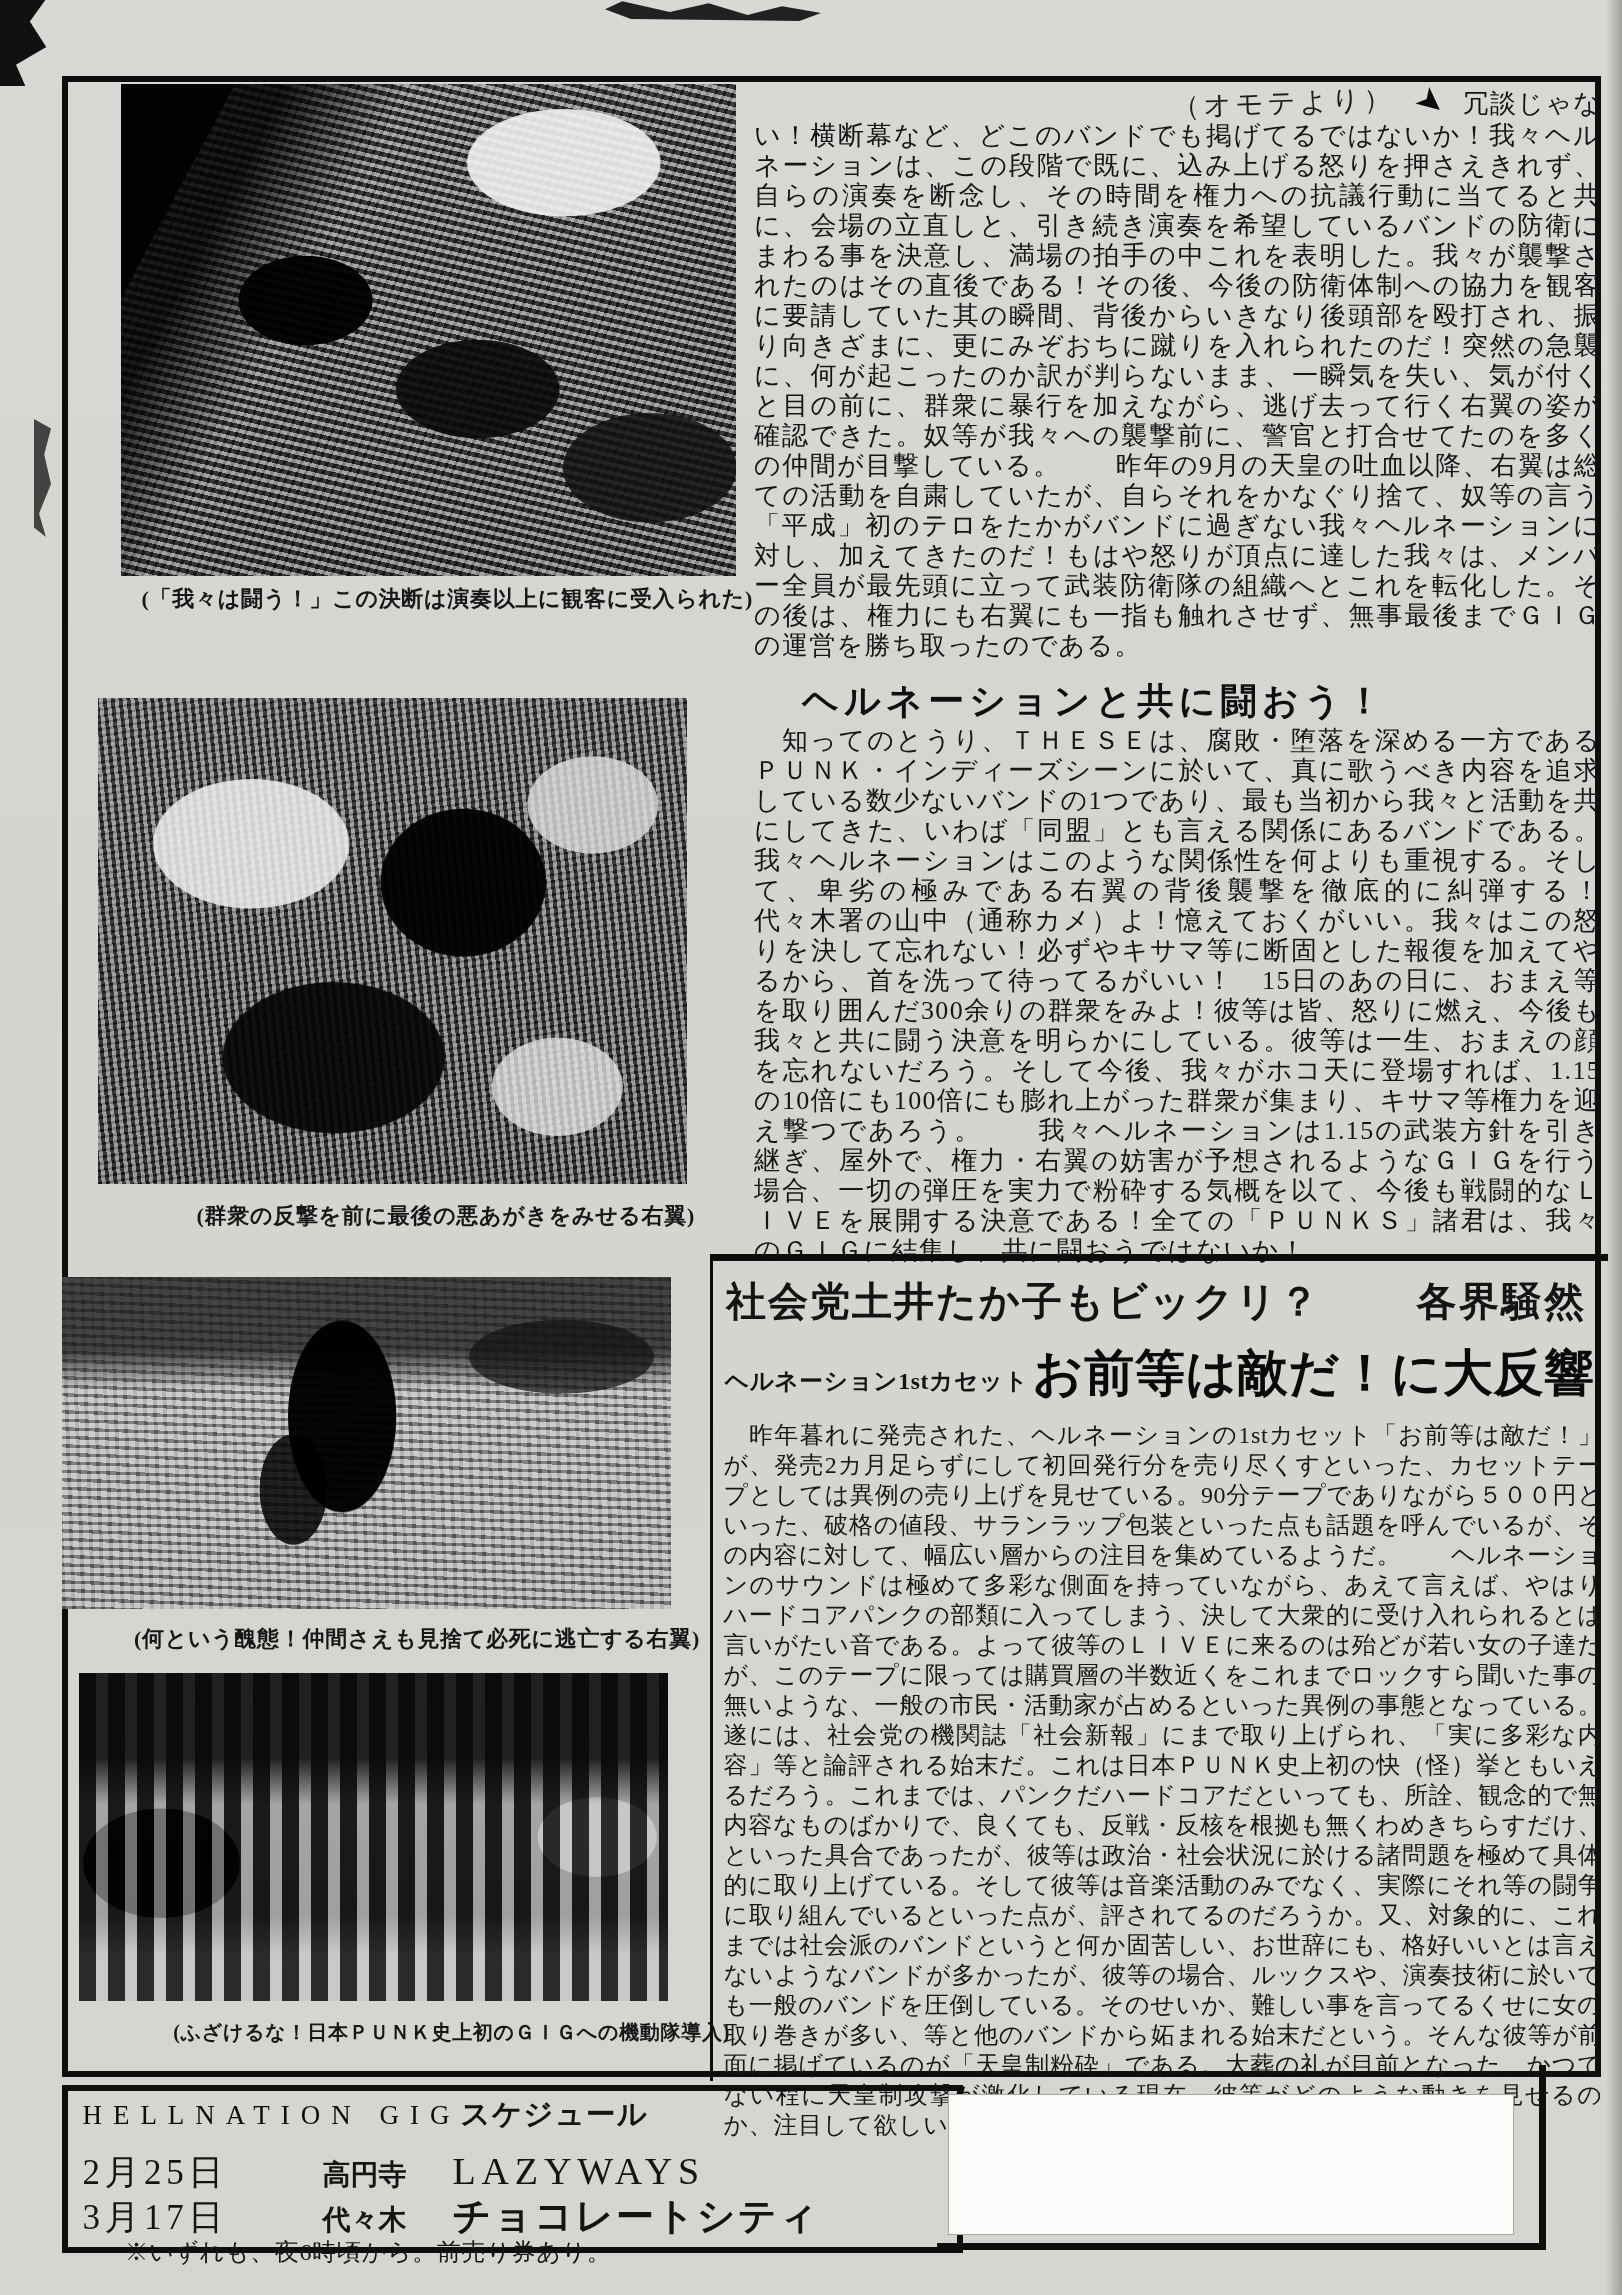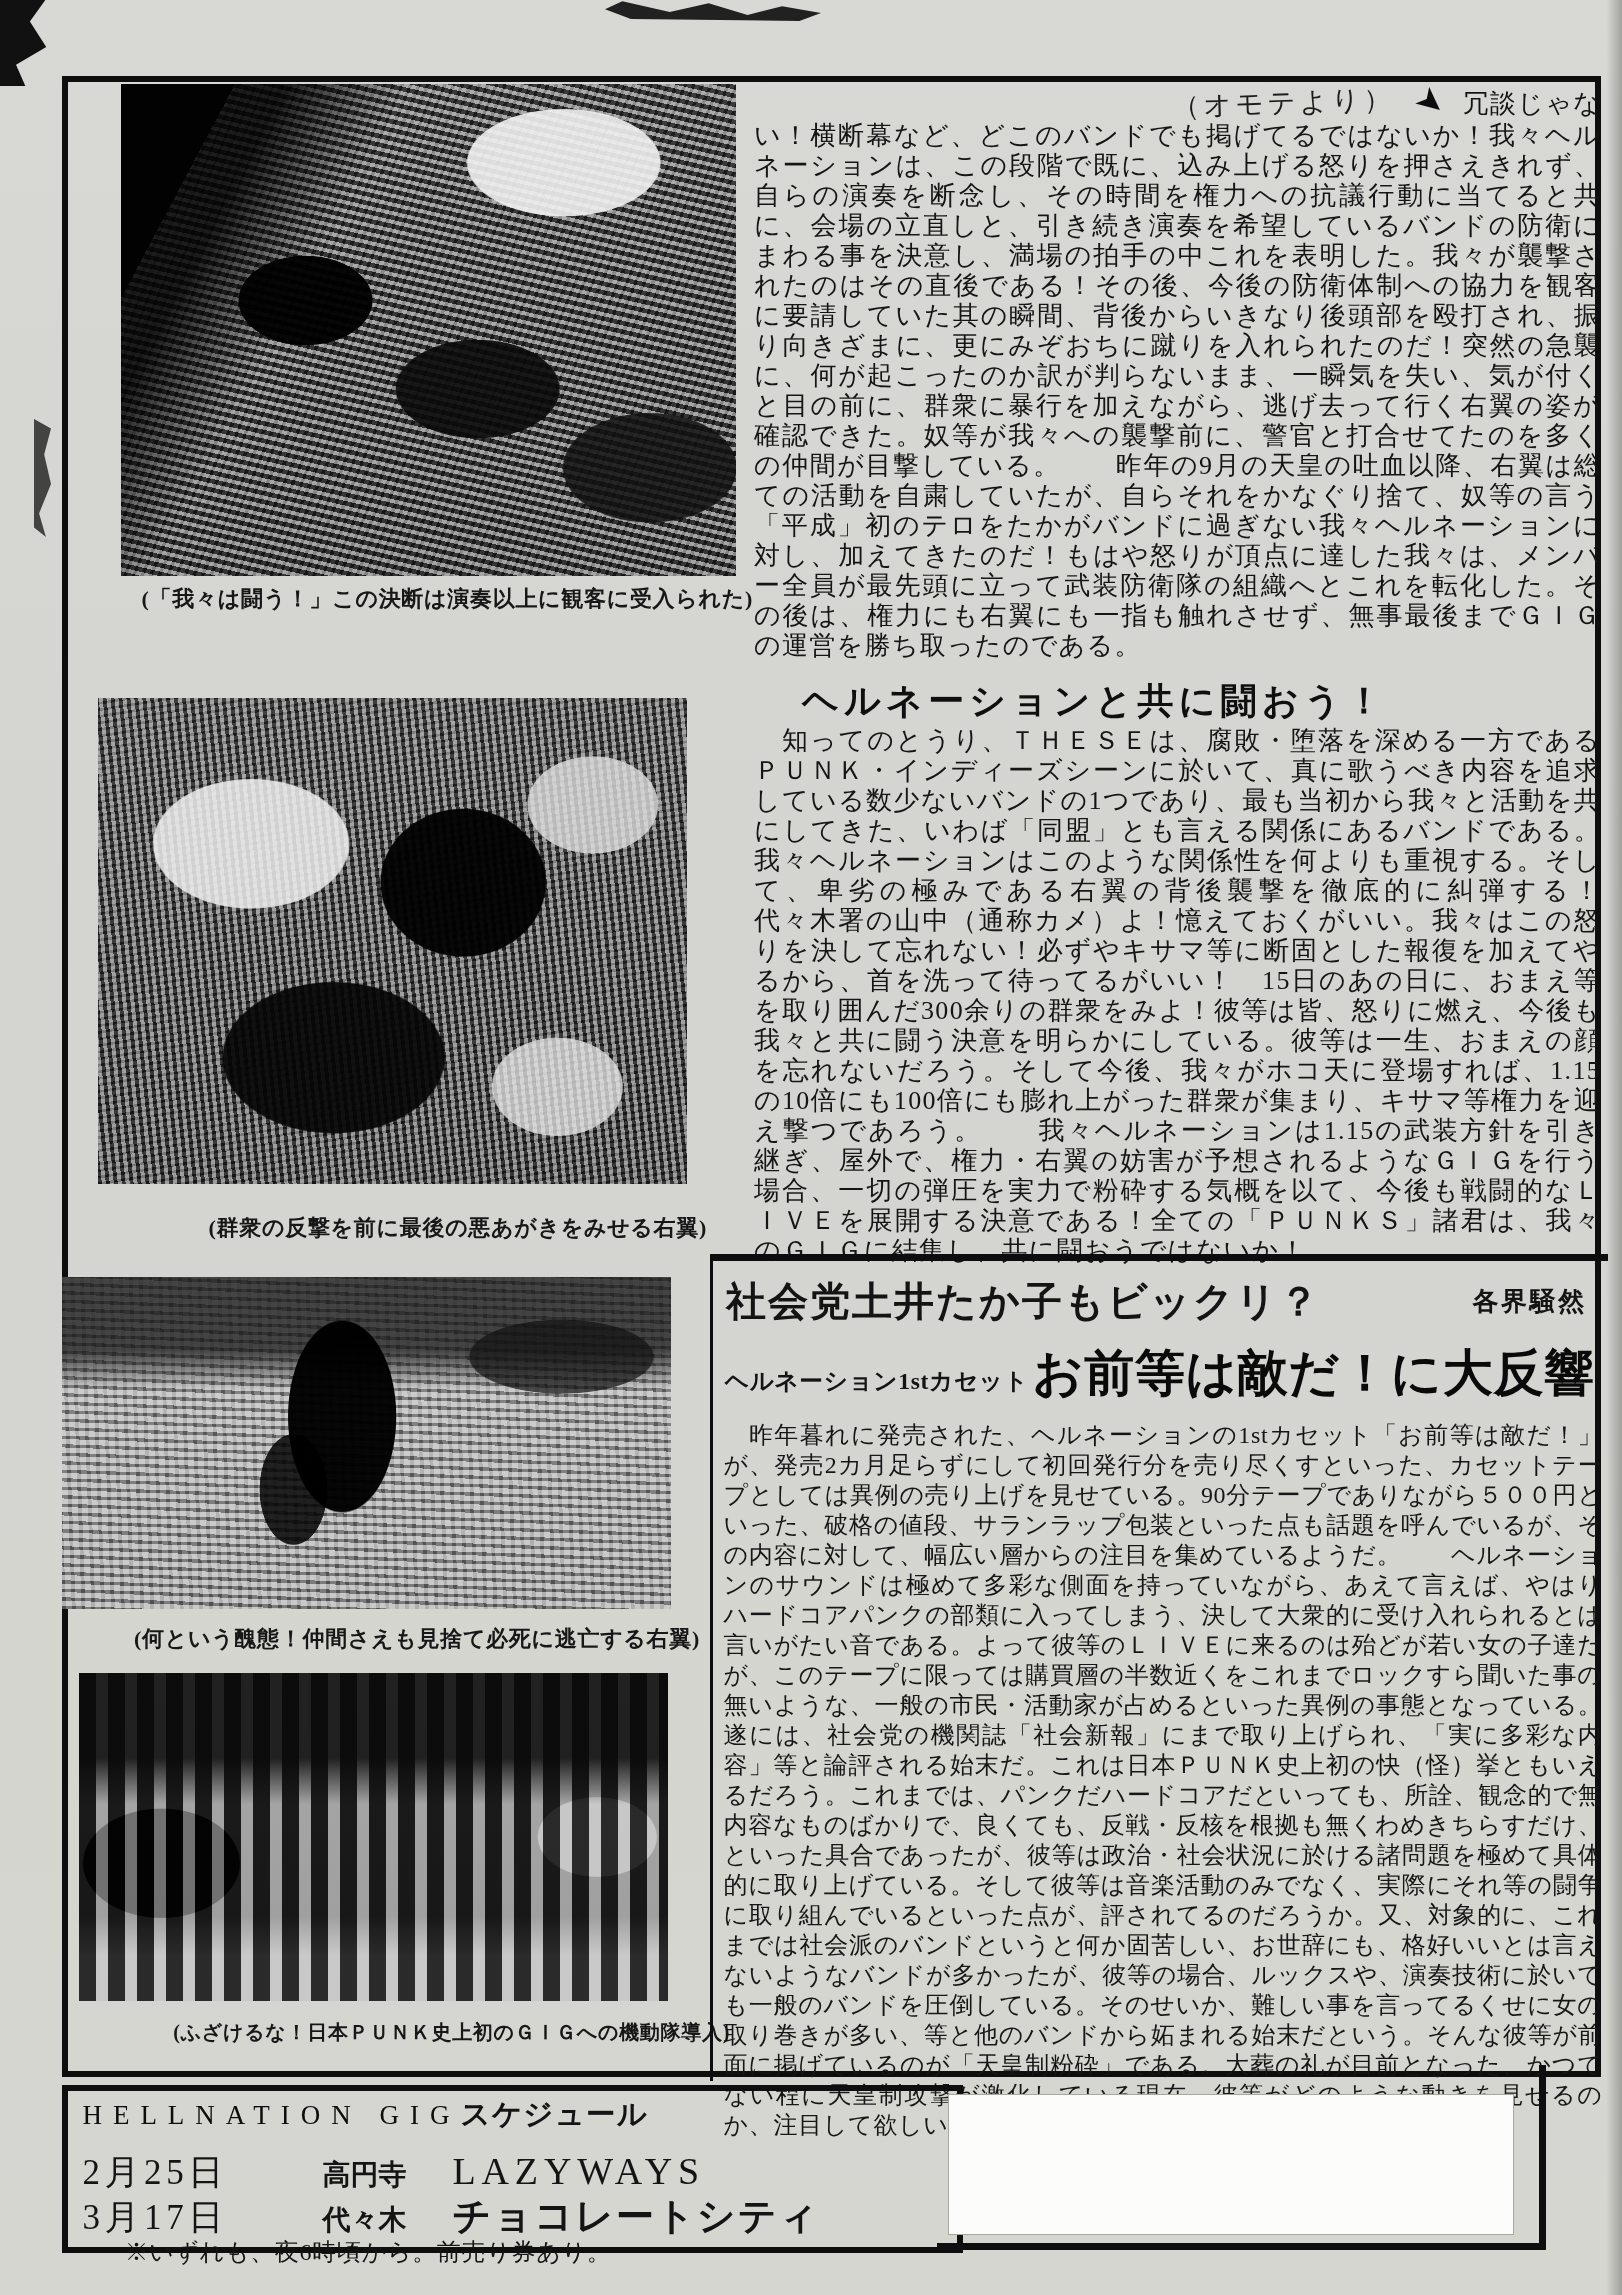--- a/index.html
+++ b/index.html
@@ -73,21 +73,21 @@
       radial-gradient(ellipse 24% 30% at 14% 58%,rgba(10,10,10,.9) 0 55%,transparent 56%),
       radial-gradient(ellipse 20% 24% at 88% 50%,rgba(230,230,226,.7) 0 50%,transparent 51%),
       linear-gradient(0deg,rgba(225,225,220,.8) 0 14%,transparent 26%),
       linear-gradient(#8c8c86,#6e6e68);
   }
   .caption{
     position:absolute;text-align:right;font-weight:600;
     font-size:22px;letter-spacing:0.7px;color:#171717;white-space:nowrap;
   }
   .caption-1{left:79px;top:584px;width:674px;}
-  .caption-2{left:72px;top:1201px;width:635px;margin-top:12px;}
+  .caption-2{left:60px;top:1201px;width:635px;}
   .caption-3{left:46px;top:1624px;width:654px;}
   .caption-4{left:30px;top:2019px;width:700px;font-size:20px;}
   
   .article-1{position:absolute;left:754px;top:79px;width:847px;}
   .hand-row{display:flex;align-items:flex-end;height:42px;}
   .hand-spacer{flex:1;}
   .handwritten{
     font-family:"DejaVu Sans",sans-serif;font-size:27.5px;color:#1c1c1c;
     transform:rotate(-2deg);letter-spacing:3.9px;white-space:nowrap;
   }
@@ -110,21 +110,21 @@
   .news-box{
     position:absolute;left:710px;top:1254px;width:879px;height:811px;
     border-top:7.9px solid #0d0d0d;border-left:3.9px solid #0d0d0d;
     padding:9.2px 5.2px 0 10.5px;
   }
   .news-kicker{
     display:flex;justify-content:space-between;align-items:center;
     padding:3.9px 15.7px 0 2.6px;
   }
   .kicker-main{font-size:40px;font-weight:bold;letter-spacing:2px;white-space:nowrap;}
-  .kicker-side{font-size:26px;font-weight:bold;letter-spacing:2.6px;white-space:nowrap;}
+  .kicker-side{font-size:40px;font-weight:bold;letter-spacing:2.6px;white-space:nowrap;}
   .news-headrow{display:flex;align-items:flex-end;margin-top:10.5px;}
   .news-sublabel{font-size:23.6px;font-weight:600;white-space:nowrap;padding:0 3.9px 9.2px 1.3px;letter-spacing:0.7px;}
   .news-headline{font-size:50px;font-weight:900;letter-spacing:0.7px;white-space:nowrap;color:#0a0a0a;}
   .news-body{
     margin-top:13px;font-size:24px;line-height:30px;letter-spacing:0.7px;
     text-align:justify;text-justify:inter-character;color:#161616;
   }
   
   .schedule-box{
     position:absolute;left:62px;top:2085px;width:875px;height:152px;

